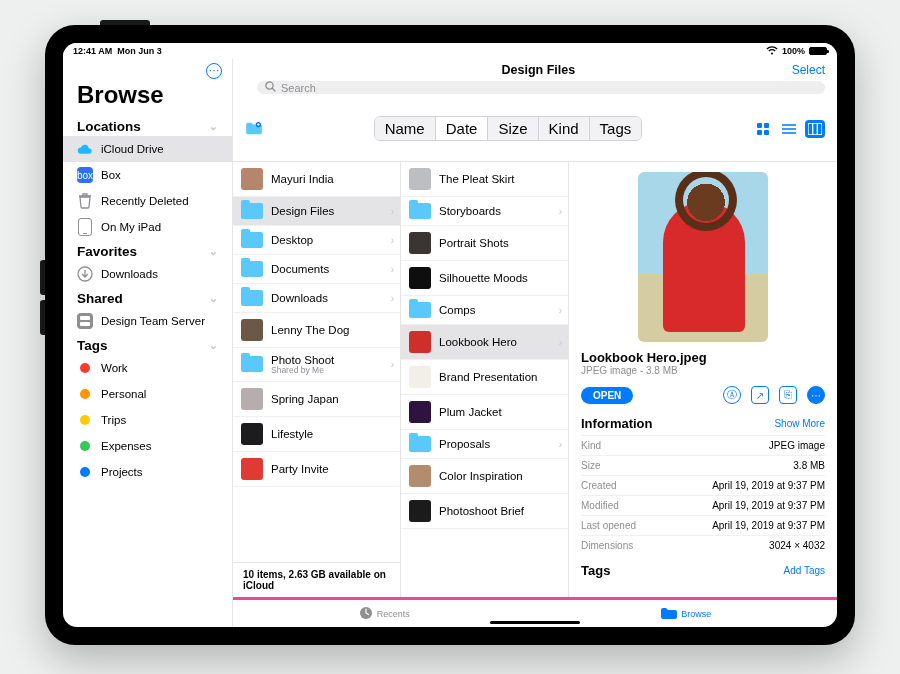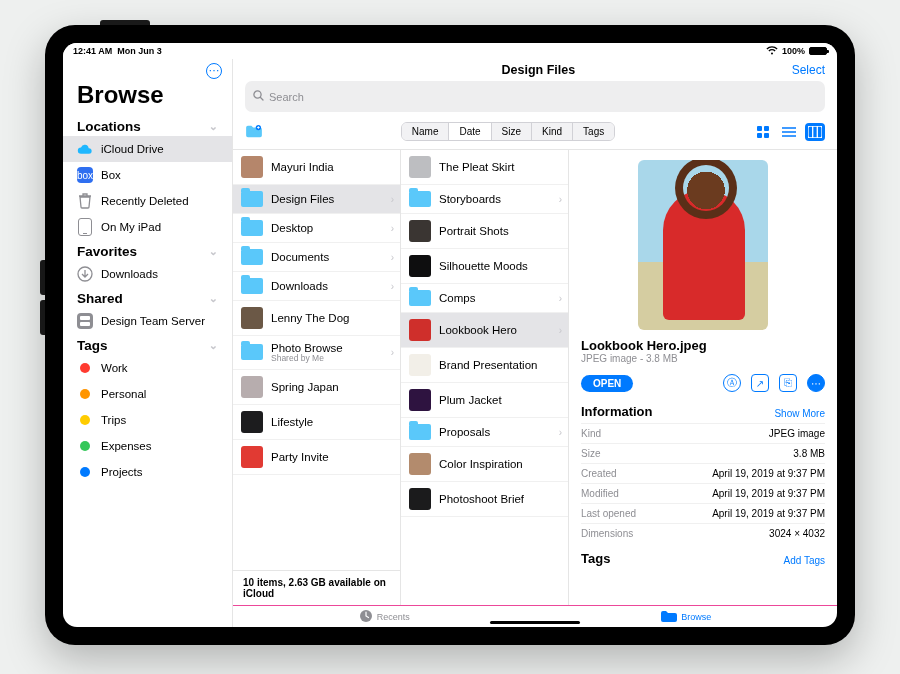--- a/index.html
+++ b/index.html
@@ -36,24 +36,24 @@
   .dl   { color:#8e8e93; }
   .server{ background:#8e8e93; }
   .tag-dot{ width:10px; height:10px; border-radius:50%; }
 
   
   .main { flex:1; display:flex; flex-direction:column; min-width:0; }
   .header { padding:4px 12px 0; display:flex; flex-direction:column; gap:4px; }
   .header-row1 { display:flex; align-items:center; }
   .header-title { flex:1; text-align:center; font-size:12.5px; font-weight:600; }
   .select-btn { color:#007aff; font-size:12px; }
-  .search { background:#eeeeef; border-radius:7px; padding:9px 8px; display:flex; align-items:center; gap:5px; color:#8e8e93; font-size:11px; }
+  .search { background:#eeeeef; border-radius:7px; padding:0 8px; display:flex; align-items:center; gap:5px; color:#8e8e93; font-size:11px;margin-left:12px; }
   .toolbar { display:flex; align-items:center; padding:6px 12px 4px; gap:8px; }
   .newfolder svg{ width:18px; height:14px; }
-  .seg { margin:4px auto; display:flex; border:1px solid #d1d1d6; border-radius:6px; overflow:hidden; font-size:10px; }
+  .seg { margin:16px auto; display:flex; border:1px solid #d1d1d6; border-radius:6px; overflow:hidden; font-size:15px; }
   .seg div { padding:3px 10px; color:#000; }
   .seg div + div { border-left:1px solid #d1d1d6; }
   .seg .sel { background:#fff; font-weight:500; }
   .seg div:not(.sel){ background:#f2f2f4; }
   .view-toggles { display:flex; gap:6px; }
   .vt { width:20px; height:18px; border-radius:4px; display:flex; align-items:center; justify-content:center; color:#007aff; }
   .vt.active { background:#007aff; color:#fff; }
 
   .columns { flex:1; display:flex; min-height:0; border-top:1px solid #e5e5e5; }
   .col { width:168px; border-right:1px solid #e5e5e5; overflow-y:auto; }
@@ -71,27 +71,27 @@
   .preview { flex:1; padding:10px 12px; overflow:auto; font-size:11px; }
   .pv-img { width:130px; height:170px; margin:0 auto; border-radius:6px; overflow:hidden; position:relative; background:linear-gradient(#a9d7ea 60%, #d5cda1 60%); }
   .pv-red { position:absolute; left:25px; top:30px; width:82px; height:130px; background:#d82a2a; border-radius:40px 40px 6px 6px; }
   .pv-head { position:absolute; left:45px; top:5px; width:46px; height:46px; border-radius:50%; background:radial-gradient(circle at 50% 55%, #6b3b1f 0 55%, transparent 55%); box-shadow:0 0 0 8px #5a2f18; }
   .pv-title { font-size:13px; font-weight:600; margin-top:8px; }
   .pv-sub { color:#8e8e93; font-size:10px; }
   .pv-act { display:flex; align-items:center; gap:10px; margin:10px 0 12px; }
   .open-pill{ background:#007aff; color:#fff; font-size:10px; font-weight:700; padding:3px 12px; border-radius:11px; }
   .pv-act .ic { color:#007aff; width:18px; height:18px; border:1.5px solid #007aff; border-radius:50%; display:flex; align-items:center; justify-content:center; font-size:10px; }
   .pv-act .sq { border-radius:4px; }
-  .pv-section { display:flex; align-items:flex-end; justify-content:space-between; font-size:13px; font-weight:700; margin:6px 0 4px; }
+  .pv-section { display:flex; align-items:center; justify-content:space-between; font-size:13px; font-weight:700; margin:6px 0 4px; }
   .pv-section a { color:#007aff; font-size:10px; font-weight:400; }
   .info-row { display:flex; justify-content:space-between; padding:4px 0; border-top:1px solid #f0f0f0; font-size:10px; }
   .info-row span:first-child{ color:#8e8e93; }
 
   
-  .tabbar { height:22px; border-top:1px solid #ec4899; display:flex; align-items:center; justify-content:space-around; font-size:9px; color:#8e8e93; position:relative; }
+  .tabbar { height:30px; border-top:3px solid #ec4899; display:flex; align-items:center; justify-content:space-around; font-size:9px; color:#8e8e93; position:relative; }
   .tabbar .tab { display:flex; flex-direction:row; align-items:center; gap:4px; }
   .tabbar .tab.active { color:#007aff; }
   .home-ind { position:absolute; bottom:3px; left:50%; transform:translateX(-50%); width:90px; height:3px; background:#000; border-radius:3px; }
 
   .row-sub { font-size:8.5px; color:#8e8e93; line-height:1; }
   .stack { display:flex; flex-direction:column; }
 </style>
 </head>
 <body>
 
@@ -309,21 +309,21 @@
                     <span>Downloads</span>
                     <span class="chev">›</span>
                   </div>
                   <div class="row">
                     <span class="thumb" style="background:#6b5846"></span>
                     <span>Lenny The Dog</span>
                   </div>
                   <div class="row">
                     <span class="folder"></span>
                     <span class="stack">
-                      <span>Photo Browse</span>
+                      <span>Photo Shoot</span>
                       <span class="row-sub">Shared by Me</span>
                     </span>
                     <span class="chev">›</span>
                   </div>
                   <div class="row">
                     <span class="thumb" style="background:#b7adae"></span>
                     <span>Spring Japan</span>
                   </div>
                   <div class="row">
                     <span class="thumb" style="background:#1c1c1e"></span>

